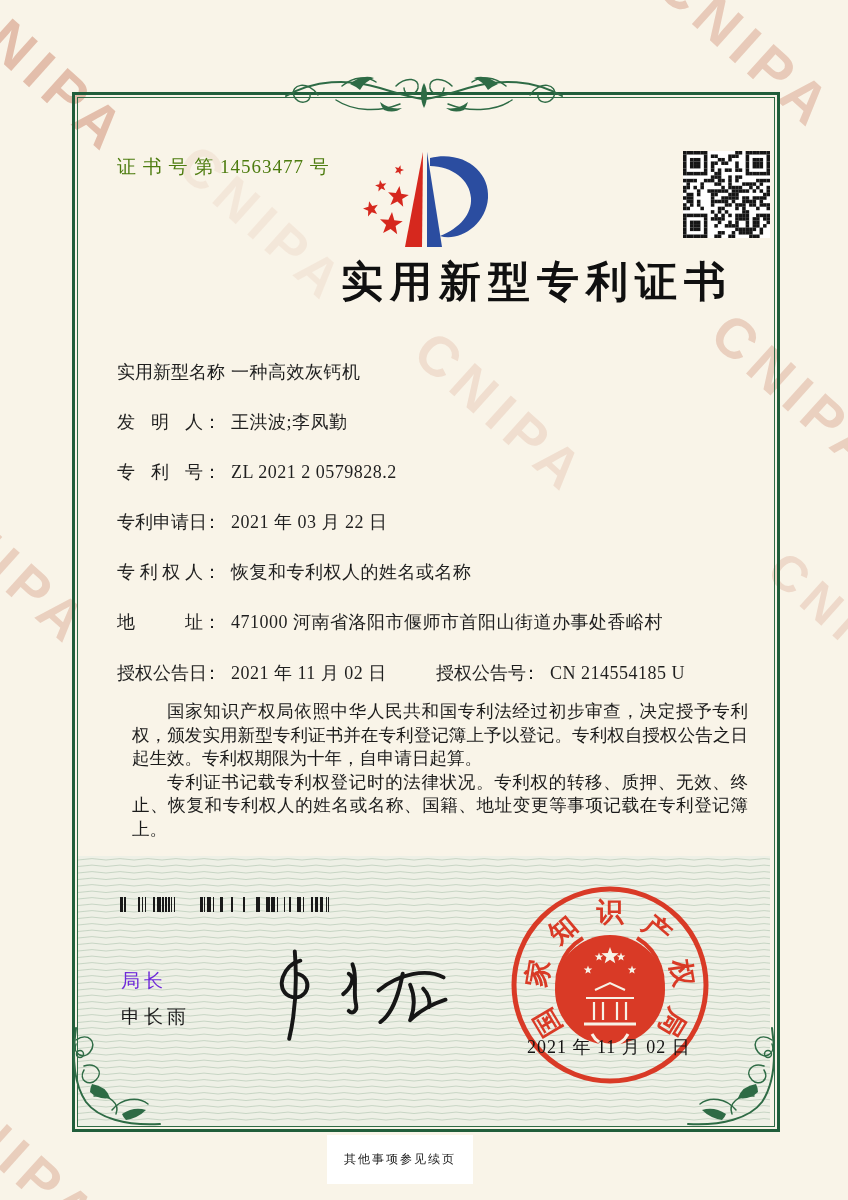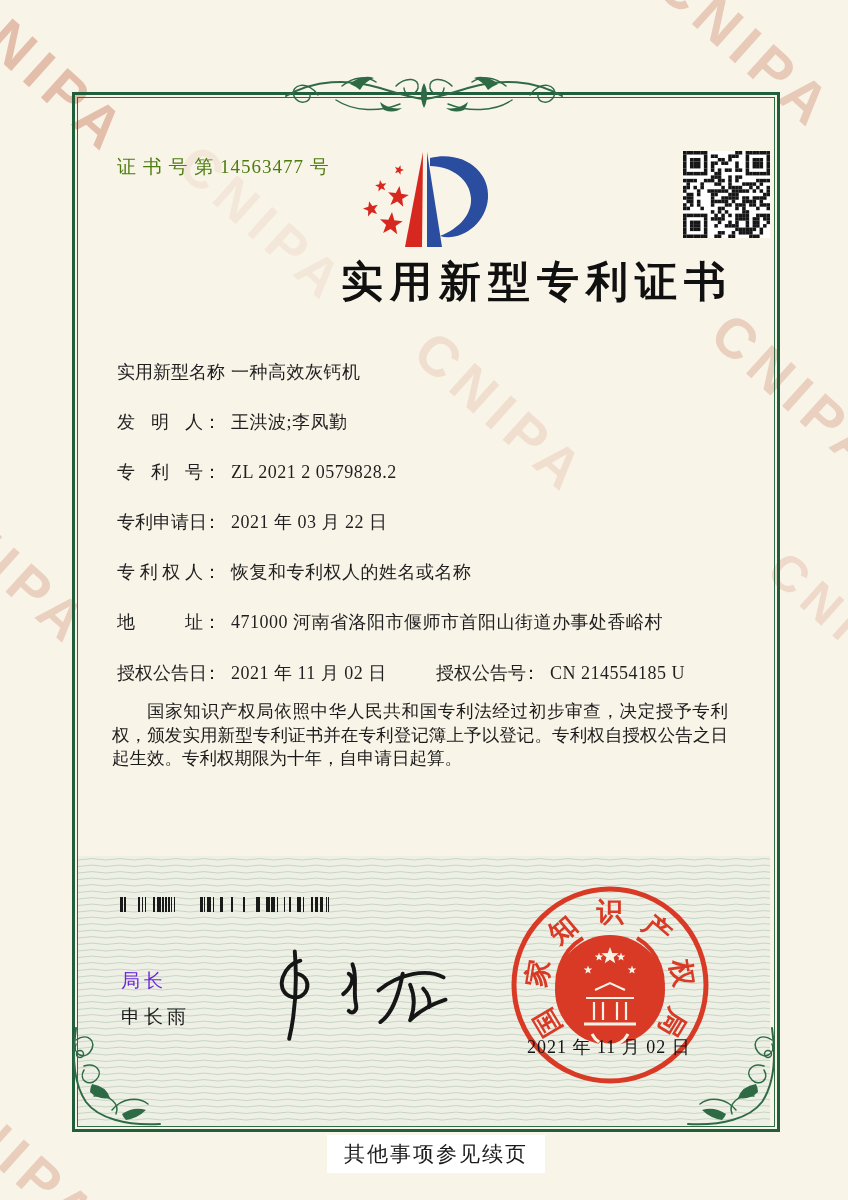--- a/index.html
+++ b/index.html
@@ -29,40 +29,40 @@
          font-size:42px;font-weight:bold;letter-spacing:7px;color:#101010;z-index:4;}
 
   .field-row{position:absolute;left:117px;width:640px;height:26px;font-size:18px;
              color:#1f1f1f;z-index:4;white-space:nowrap;}
   .flabel{display:inline-block;width:86px;text-align:justify;text-align-last:justify;
           vertical-align:top;}
   .fcolon{display:inline-block;margin-right:10px;}
   .fvalue{letter-spacing:0.5px;}
   .fpair2{position:absolute;left:319px;top:0;}
 
-  .paras{position:absolute;left:112px;top:700px;width:616px;z-index:4;}
+  .paras{position:absolute;left:132px;top:700px;width:616px;z-index:4;}
   .paras p{margin:0;font-size:17.5px;line-height:23.5px;text-indent:2em;
            text-align:justify;color:#1b1b1b;}
 
   .barcode{position:absolute;left:120px;top:897px;z-index:4;}
 
   .issuer-title{position:absolute;left:121px;top:968px;font-size:19px;
                 letter-spacing:4px;color:#6d28d9;z-index:4;}
   .issuer-name{position:absolute;left:121px;top:1004px;font-size:19px;
                letter-spacing:4px;color:#1b1b1b;z-index:4;}
   .signature{position:absolute;left:252px;top:948px;z-index:4;}
 
   .seal{position:absolute;left:509px;top:884px;z-index:4;}
   .seal-date{position:absolute;left:527px;top:1035px;font-size:18px;color:#141414;
              letter-spacing:1px;z-index:5;white-space:nowrap;}
 
   .page-info{position:absolute;left:117px;top:1097px;width:580px;text-align:center;
              font-size:15px;color:#222;z-index:4;letter-spacing:2px;}
   .cont-note{position:absolute;left:327px;top:1135px;background:#ffffff;
-             padding:5px 17px;font-size:21px;letter-spacing:2px;color:#1b1b1b;z-index:4;}
+             padding:16px 17px;font-size:12px;letter-spacing:2px;color:#1b1b1b;z-index:4;}
 </style>
 </head>
 <body>
 
 <div class="page">
 
   <div class="wm" style="left:-18px;top:-28px;font-size:58px;opacity:.45">CNIPA</div>
   <div class="wm" style="left:688px;top:-52px;font-size:58px;opacity:.35">CNIPA</div>
   <div class="wm" style="left:208px;top:132px;font-size:54px;opacity:.10">CNIPA</div>
   <div class="wm" style="left:445px;top:318px;font-size:56px;opacity:.18">CNIPA</div>
@@ -511,20 +511,21 @@
     <span class="fpair">
       <span class="flabel">授权公告日</span><span class="fcolon">：</span><span class="fvalue">2021 年 11 月 02 日</span>
     </span>
     <span class="fpair fpair2">
       <span class="flabel">授权公告号</span><span class="fcolon">：</span><span class="fvalue">CN 214554185 U</span>
     </span>
   </div>
 
   <div class="paras">
     <p>国家知识产权局依照中华人民共和国专利法经过初步审查，决定授予专利权，颁发实用新型专利证书并在专利登记簿上予以登记。专利权自授权公告之日起生效。专利权期限为十年，自申请日起算。</p>
+    <p>专利证书记载专利权登记时的法律状况。专利权的转移、质押、无效、终止、恢复和专利权人的姓名或名称、国籍、地址变更等事项记载在专利登记簿上。</p>
   </div>
 
   <svg id="barcode" class="barcode" width="216" height="15" viewBox="0 0 216 15">
       <rect x="0" y="0" width="3" height="15" fill="#1a1a1a"></rect>
       <rect x="4" y="0" width="2" height="15" fill="#1a1a1a"></rect>
       <rect x="18" y="0" width="2" height="15" fill="#1a1a1a"></rect>
       <rect x="22" y="0" width="1" height="15" fill="#1a1a1a"></rect>
       <rect x="25" y="0" width="1" height="15" fill="#1a1a1a"></rect>
       <rect x="33" y="0" width="2" height="15" fill="#1a1a1a"></rect>
       <rect x="37" y="0" width="4" height="15" fill="#1a1a1a"></rect>

